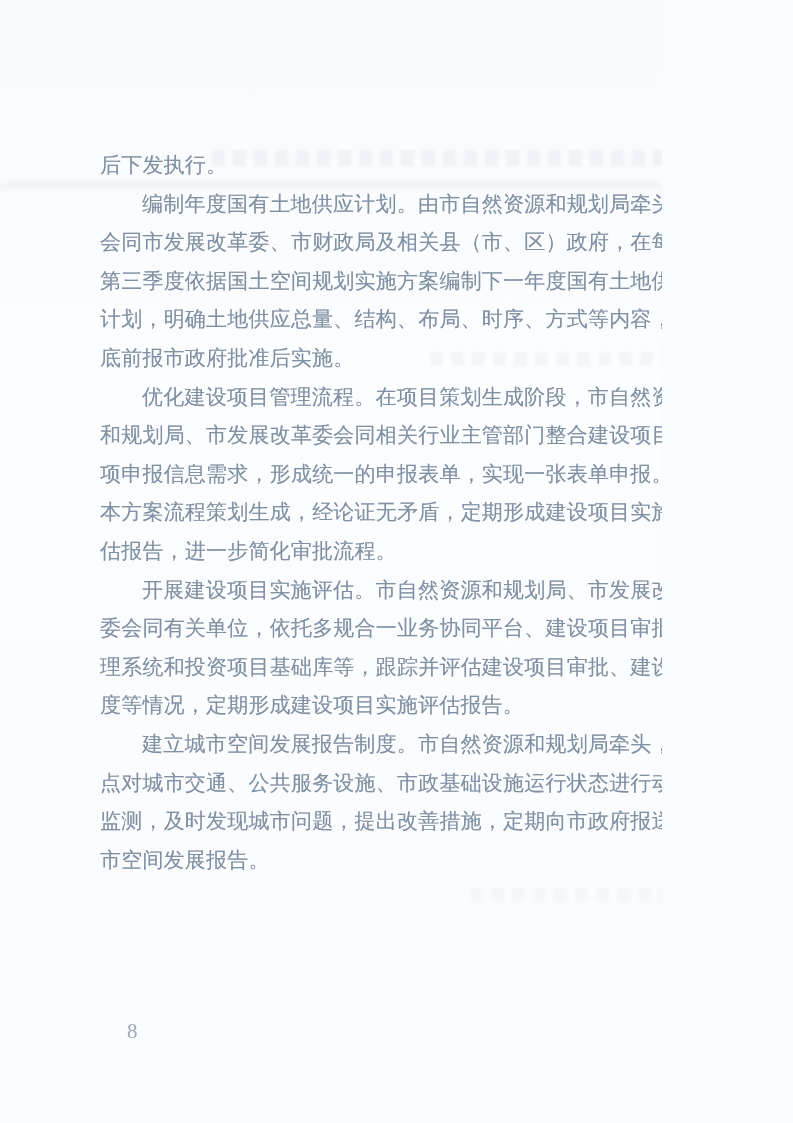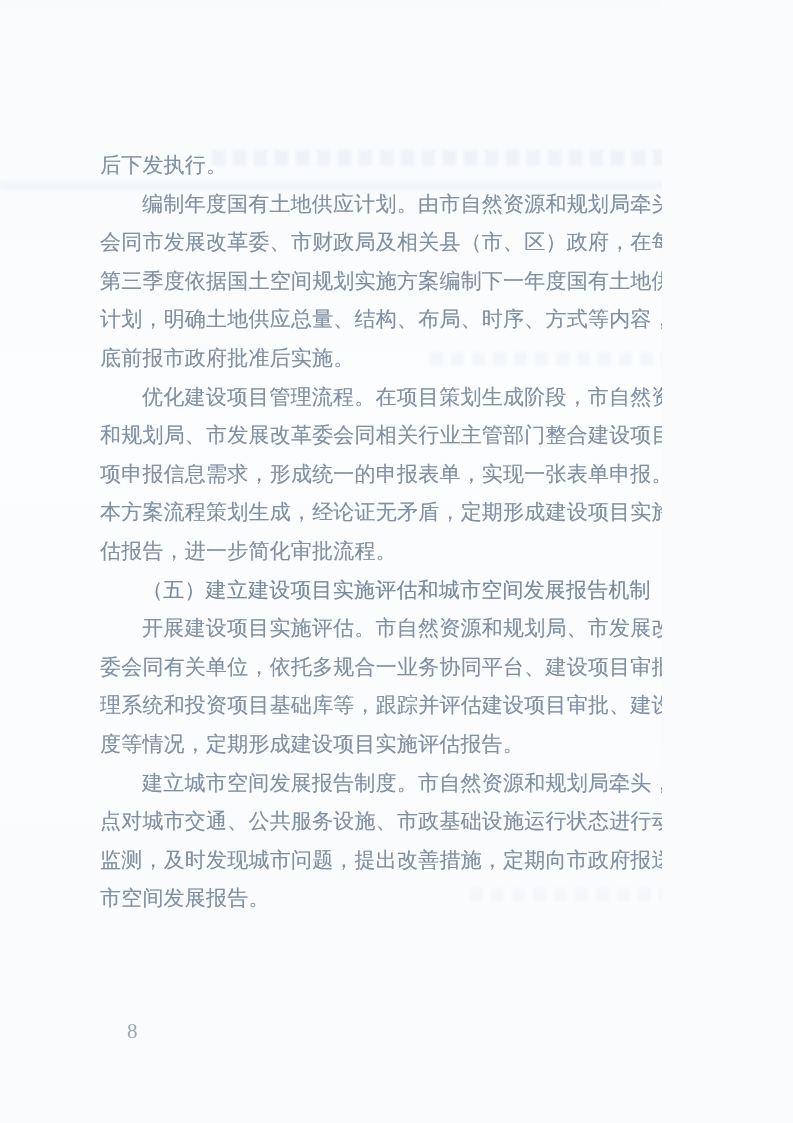--- a/index.html
+++ b/index.html
@@ -74,20 +74,19 @@
 
   <div class="band" style="top: 182px;"></div>
   <div class="artifact a1"></div>
   <div class="artifact a2"></div>
   <div class="artifact a3"></div>
 
   <div class="text-block">
     <p class="para no-indent">后下发执行。</p>
     <p class="para">编制年度国有土地供应计划。由市自然资源和规划局牵头，会同市发展改革委、市财政局及相关县（市、区）政府，在每年第三季度依据国土空间规划实施方案编制下一年度国有土地供应计划，明确土地供应总量、结构、布局、时序、方式等内容，年底前报市政府批准后实施。</p>
     <p class="para">优化建设项目管理流程。在项目策划生成阶段，市自然资源和规划局、市发展改革委会同相关行业主管部门整合建设项目立项申报信息需求，形成统一的申报表单，实现一张表单申报。按本方案流程策划生成，经论证无矛盾，定期形成建设项目实施评估报告，进一步简化审批流程。</p>
-    <p class="para heading">（五）建立建设项目实施评估和城市空间发展报告机制</p>
     <p class="para">开展建设项目实施评估。市自然资源和规划局、市发展改革委会同有关单位，依托多规合一业务协同平台、建设项目审批管理系统和投资项目基础库等，跟踪并评估建设项目审批、建设进度等情况，定期形成建设项目实施评估报告。</p>
     <p class="para">建立城市空间发展报告制度。市自然资源和规划局牵头，重点对城市交通、公共服务设施、市政基础设施运行状态进行动态监测，及时发现城市问题，提出改善措施，定期向市政府报送城市空间发展报告。</p>
   </div>
 
   <div class="page-number">8</div>
 
 </div>
 
 </body></html>

